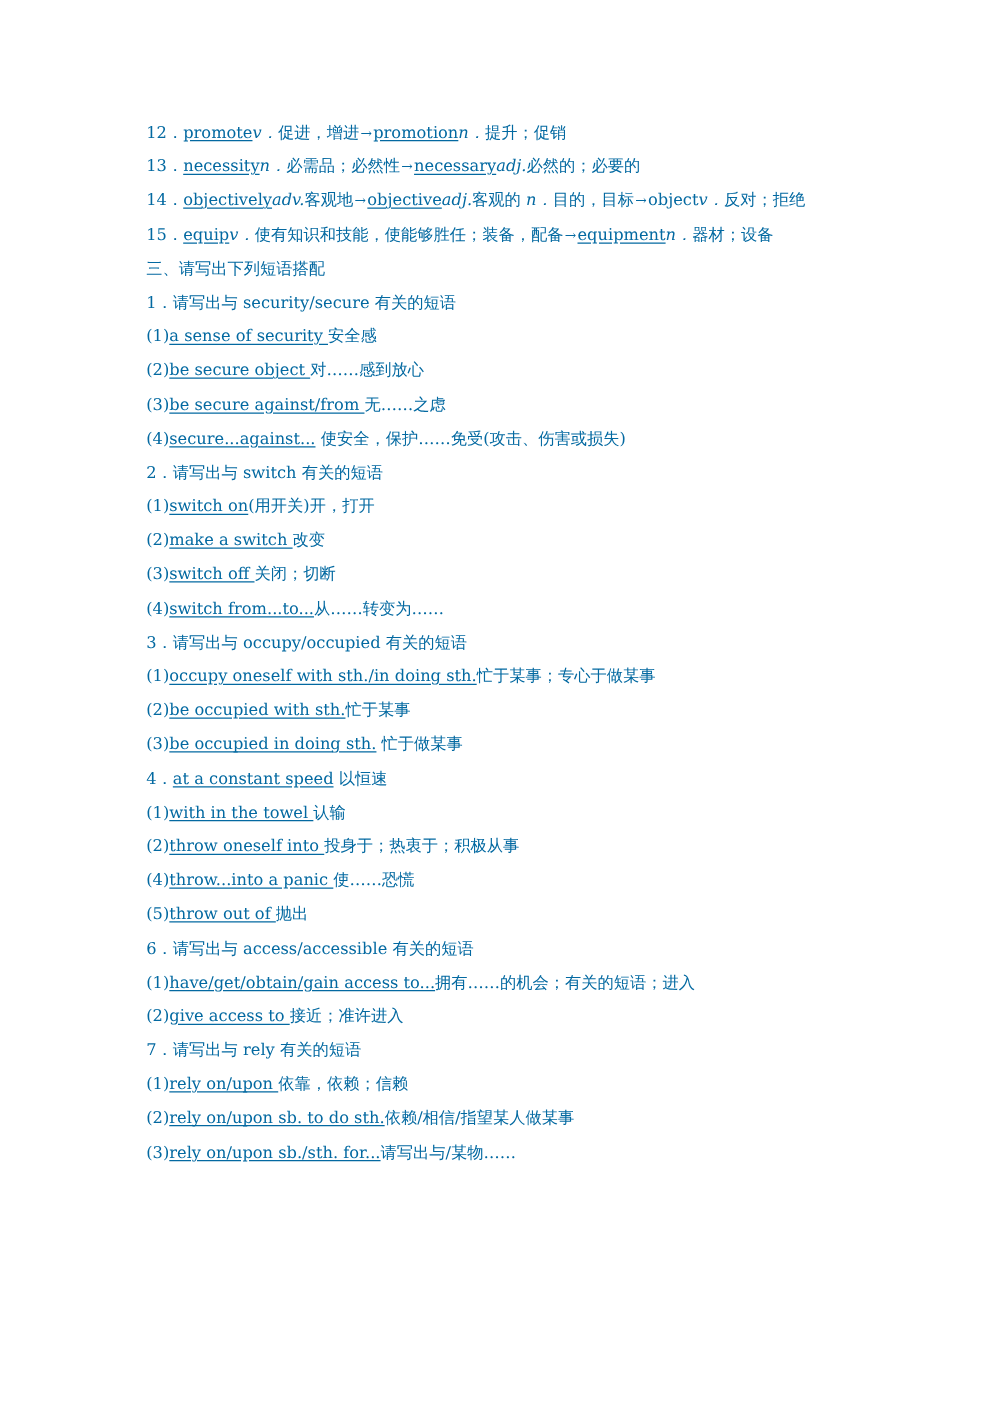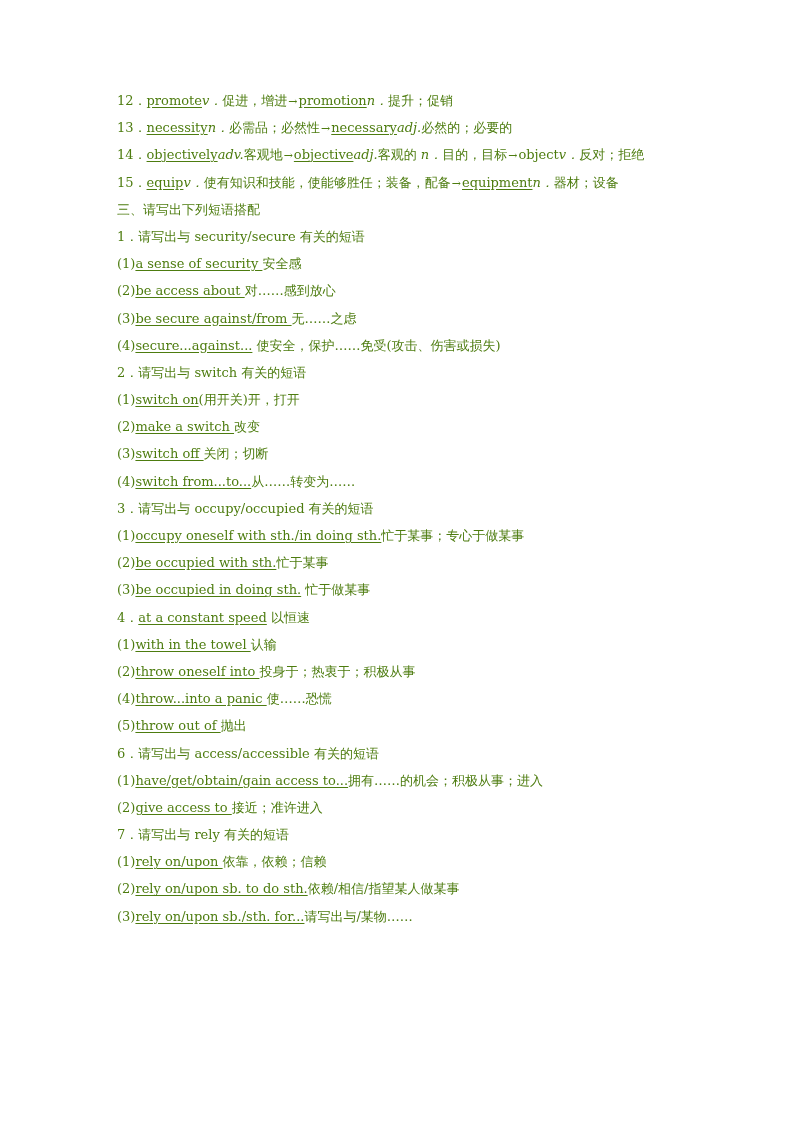--- a/index.html
+++ b/index.html
@@ -1,21 +1,21 @@
 <!DOCTYPE html>
 <html><head>
   <meta charset="utf-8">
   <style>
     html, body { margin: 0; padding: 0; background: #ffffff; }
     body { width: 794px; height: 1123px; position: relative; overflow: hidden; }
     .page { position: absolute; left: 117px; top: 93px; width: 560px; }
     .line {
-      height: 27.2px; line-height: 15px;
+      height: 27.2px; line-height: 28px;
       font-family: "DejaVu Serif", "Liberation Serif", serif;
-      font-size: 13px; color: #4d7c0f; white-space: nowrap;
+      font-size: 13px; color: #0369a1; white-space: nowrap;
     }
     .u { text-decoration: underline; text-underline-offset: 2px; }
     .i { font-style: italic; }
     .arrow { display: inline-block; margin: 0 1px; font-size: 11px; }
   </style>
 </head>
 <body>
 
 <div class="page">
 
@@ -29,21 +29,21 @@
     <span>14．</span><span class="u">objectively</span><span class="i">adv.</span><span>客观地</span><span class="arrow">→</span><span class="u">objective</span><span class="i">adj.</span><span>客观的 </span><span class="i">n．</span><span>目的，目标</span><span class="arrow">→</span><span>object</span><span class="i">v．</span><span>反对；拒绝</span>
   </div>
   <div class="line">
     <span>15．</span><span class="u">equip</span><span class="i">v．</span><span>使有知识和技能，使能够胜任；装备，配备</span><span class="arrow">→</span><span class="u">equipment</span><span class="i">n．</span><span>器材；设备</span>
   </div>
 
   <div class="line">三、请写出下列短语搭配</div>
 
   <div class="line">1．请写出与 security/secure 有关的短语</div>
   <div class="line"><span>(1)</span><span class="u">a sense of security </span><span>安全感</span></div>
-  <div class="line"><span>(2)</span><span class="u">be access about </span><span>对……感到放心</span></div>
+  <div class="line"><span>(2)</span><span class="u">be secure object </span><span>对……感到放心</span></div>
   <div class="line"><span>(3)</span><span class="u">be secure against/from </span><span>无……之虑</span></div>
   <div class="line"><span>(4)</span><span class="u">secure...against...</span><span> 使安全，保护……免受(攻击、伤害或损失)</span></div>
 
   <div class="line">2．请写出与 switch 有关的短语</div>
   <div class="line"><span>(1)</span><span class="u">switch on</span><span>(用开关)开，打开</span></div>
   <div class="line"><span>(2)</span><span class="u">make a switch </span><span>改变</span></div>
   <div class="line"><span>(3)</span><span class="u">switch off </span><span>关闭；切断</span></div>
   <div class="line"><span>(4)</span><span class="u">switch from...to...</span><span>从……转变为……</span></div>
 
   <div class="line">3．请写出与 occupy/occupied 有关的短语</div>
@@ -52,21 +52,21 @@
   <div class="line"><span>(3)</span><span class="u">be occupied in doing sth.</span><span> 忙于做某事</span></div>
 
   <div class="line"><span>4．</span><span class="u">at a constant speed</span><span> 以恒速</span></div>
 
   <div class="line"><span>(1)</span><span class="u">with in  the towel </span><span>认输</span></div>
   <div class="line"><span>(2)</span><span class="u">throw oneself into </span><span>投身于；热衷于；积极从事</span></div>
   <div class="line"><span>(4)</span><span class="u">throw...into a panic </span><span>使……恐慌</span></div>
   <div class="line"><span>(5)</span><span class="u">throw out  of </span><span>抛出</span></div>
 
   <div class="line">6．请写出与 access/accessible 有关的短语</div>
-  <div class="line"><span>(1)</span><span class="u">have/get/obtain/gain  access to...</span><span>拥有……的机会；积极从事；进入</span></div>
+  <div class="line"><span>(1)</span><span class="u">have/get/obtain/gain  access to...</span><span>拥有……的机会；有关的短语；进入</span></div>
   <div class="line"><span>(2)</span><span class="u">give access to </span><span>接近；准许进入</span></div>
 
   <div class="line">7．请写出与 rely  有关的短语</div>
   <div class="line"><span>(1)</span><span class="u">rely  on/upon </span><span>依靠，依赖；信赖</span></div>
   <div class="line"><span>(2)</span><span class="u">rely  on/upon  sb. to do  sth.</span><span>依赖/相信/指望某人做某事</span></div>
   <div class="line"><span>(3)</span><span class="u">rely  on/upon  sb./sth. for...</span><span>请写出与/某物……</span></div>
 
 </div>
 
 </body></html>

